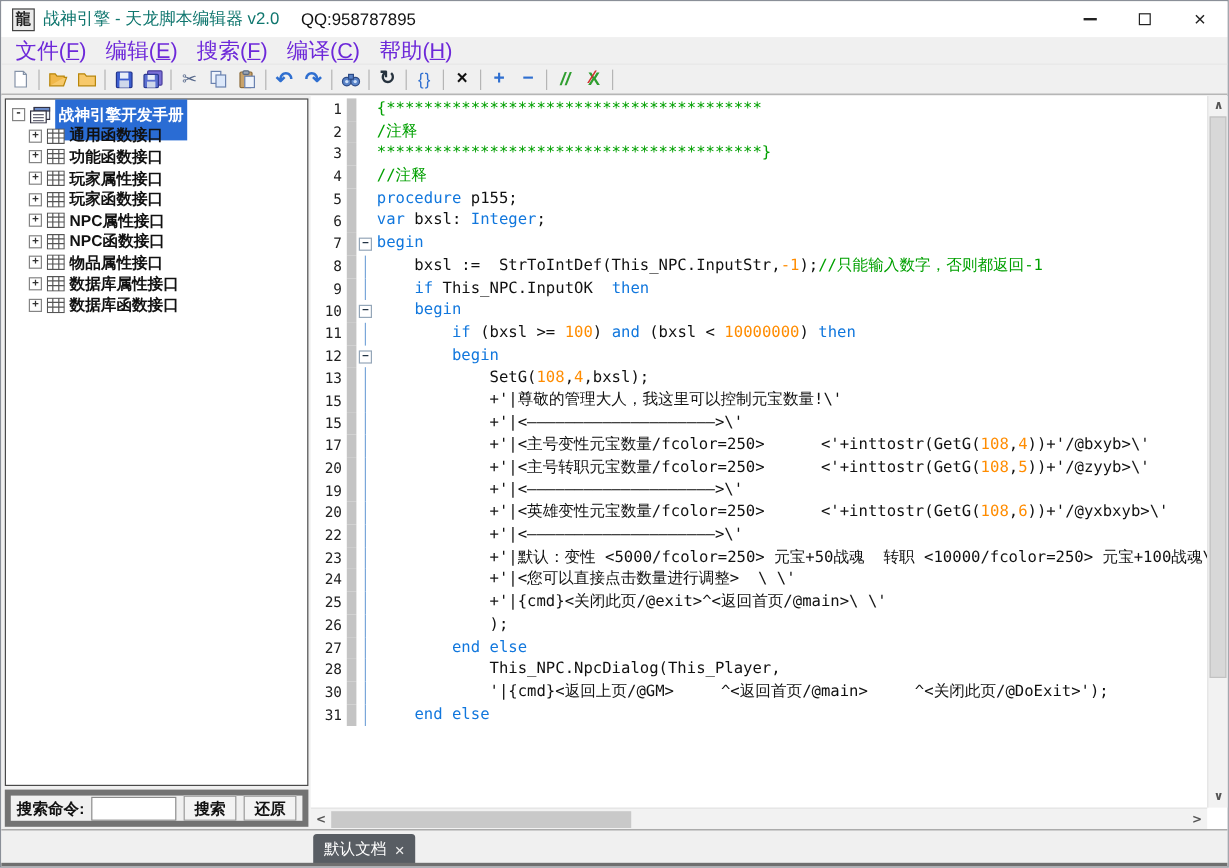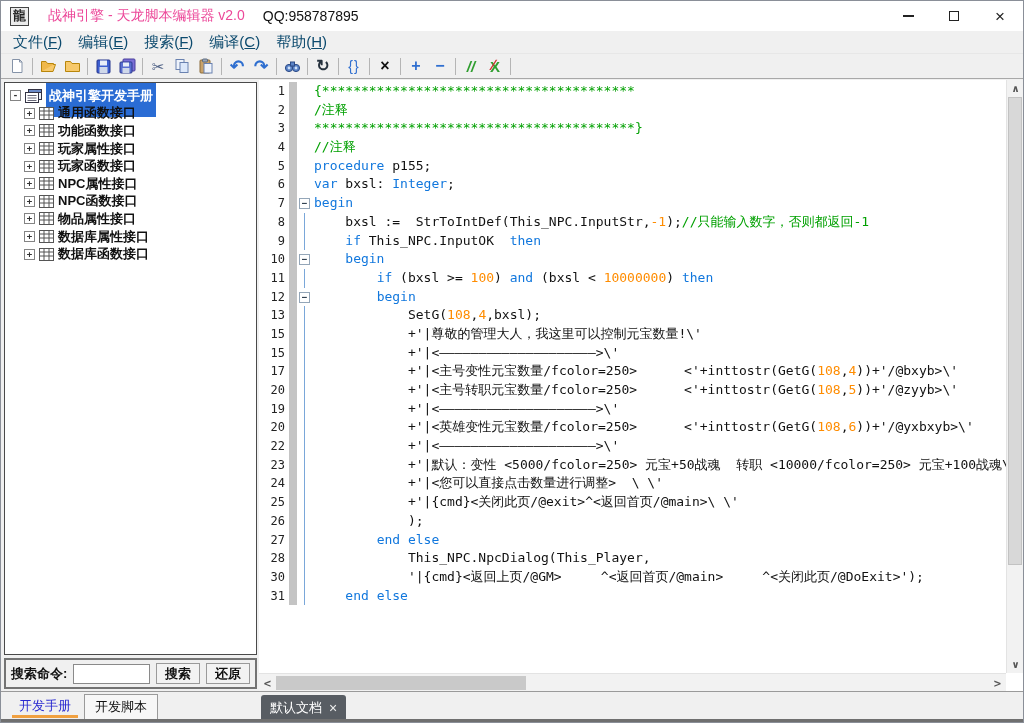--- a/index.html
+++ b/index.html
@@ -6,51 +6,51 @@
     --kw:#1177dd; --cm:#00a000; --num:#ff8c00; --sel:#2a6cd4;
   }
   html,body{margin:0;padding:0;background:#9aa0a6;}
   *{box-sizing:border-box;}
   .window{position:relative;width:1024px;height:723px;border:1px solid #8a8f98;background:#f0f0f0;
     font-family:"Liberation Sans",sans-serif;overflow:hidden;}
   
   .titlebar{height:30px;background:#fff;display:flex;align-items:center;}
   .app-icon{width:19px;height:19px;margin:0 7px 0 9px;background:#ececec;border:1px solid #444;
     font:bold 13px "DejaVu Serif",serif;color:#222;display:flex;align-items:center;justify-content:center;flex:none;}
-  .title{font-size:14px;color:#ec4899;margin-left:12px;}
+  .title{font-size:14px;color:#0f766e;}
   .qq{font-size:14px;color:#111;margin-left:18px;}
   .win-controls{margin-left:auto;display:flex;height:100%;}
   .win-btn{width:46px;height:100%;display:flex;align-items:center;justify-content:center;color:#222;font-size:15px;}
   .max-glyph{width:10px;height:10px;border:1.5px solid #222;display:block;}
   .min-glyph{width:11px;height:1.5px;background:#222;display:block;}
   .close-glyph{font-size:17px;line-height:1;}
   
   .menubar{height:23px;display:flex;align-items:center;background:#f0f0f0;padding-left:4px;border-bottom:1px solid #e7e7e7;}
-  .menu-item{font-size:15px;color:#0c4a6e;padding:2px 8px;}
+  .menu-item{font-size:18px;color:#6d28d9;padding:2px 8px;}
   
   .toolbar{height:25px;display:flex;align-items:center;background:#f0f0f0;padding-left:4px;border-bottom:1px solid #a8a8a8;}
   .tb-btn{width:24px;height:22px;display:flex;align-items:center;justify-content:center;flex:none;}
   .tb-sep{width:1px;height:17px;background:#b5b5b5;margin:0 3px;flex:none;}
   .g{font-size:15px;line-height:1;}
   .uncomment-wrap{position:relative;display:inline-block;}
   .uncomment-wrap .slash{position:absolute;left:2px;top:-2px;color:#d03030;font-weight:bold;}
   
   .main{position:absolute;top:79px;left:0;right:0;bottom:31px;display:flex;}
   .left-panel{width:258px;flex:none;position:relative;background:#f0f0f0;}
   .tree-box{position:absolute;top:2px;left:3px;right:2px;bottom:36px;background:#fff;border:1px solid #4a4a4a;
     overflow:hidden;padding-top:4px;}
   .tree-row{display:flex;align-items:center;height:17.6px;font-size:13px;font-weight:bold;color:#111;white-space:nowrap;}
   .tree-row.child{margin-left:19px;}
   .tree-row.root{margin-left:5px;}
   .expander{width:11px;height:11px;border:1px solid #848484;background:#fff;color:#333;flex:none;
     display:flex;align-items:center;justify-content:center;font:bold 9px "DejaVu Sans Mono",monospace;line-height:1;margin-right:4px;}
   .tree-icon{margin-right:4px;display:flex;flex:none;}
   .root-label{background:var(--sel);color:#fff;padding:12px 3px;}
   
-  .search-box{position:absolute;left:3px;right:2px;bottom:2px;height:31px;border:2px solid #737373;background:#f0f0f0;
+  .search-box{position:absolute;left:3px;right:2px;bottom:2px;height:31px;border:5px solid #737373;background:#f0f0f0;
     display:flex;align-items:center;padding:0 5px;gap:6px;}
   .search-label{font-size:13px;font-weight:bold;color:#111;white-space:nowrap;}
   .search-input{flex:1;height:20px;border:1px solid #8a8a8a;background:#fff;min-width:0;font-size:13px;padding:0 3px;}
   .search-btn{height:21px;font-size:13px;font-weight:bold;border:1px solid #9a9a9a;background:#f3f3f3;padding:0 8px;
     font-family:Liberation Sans, sans-serif;color:#111;}
   
   .editor{flex:1;position:relative;background:#fff;}
   .code-area{position:absolute;top:0;left:0;right:17px;bottom:18px;overflow:hidden;background:#fff;padding-top:2px;}
   .codeline{display:flex;height:18.7px;white-space:pre;font-family:"DejaVu Sans Mono",monospace;font-size:13px;line-height:18.7px;}
   .ln{width:30px;flex:none;text-align:right;padding-right:4px;color:#222;font-size:12px;}
@@ -426,24 +426,20 @@
       </div>
       <div class="hscroll">
         <span class="sarrow ha-left">&lt;</span>
         <div class="hthumb"></div>
         <span class="sarrow ha-right">&gt;</span>
       </div>
     </div>
   </div>
 
   <div class="bottombar">
-    <div class="left-tabs" id="leftTabs">
-        <span class="ltab active">开发手册</span>
-        <span class="ltab inactive">开发脚本</span>
-      </div>
     <div class="doc-tab">
       <span>默认文档</span>
       <span class="doc-close">×</span>
     </div>
     <div class="bottom-edge"></div>
   </div>
 
 </div>
 
 </body></html>

